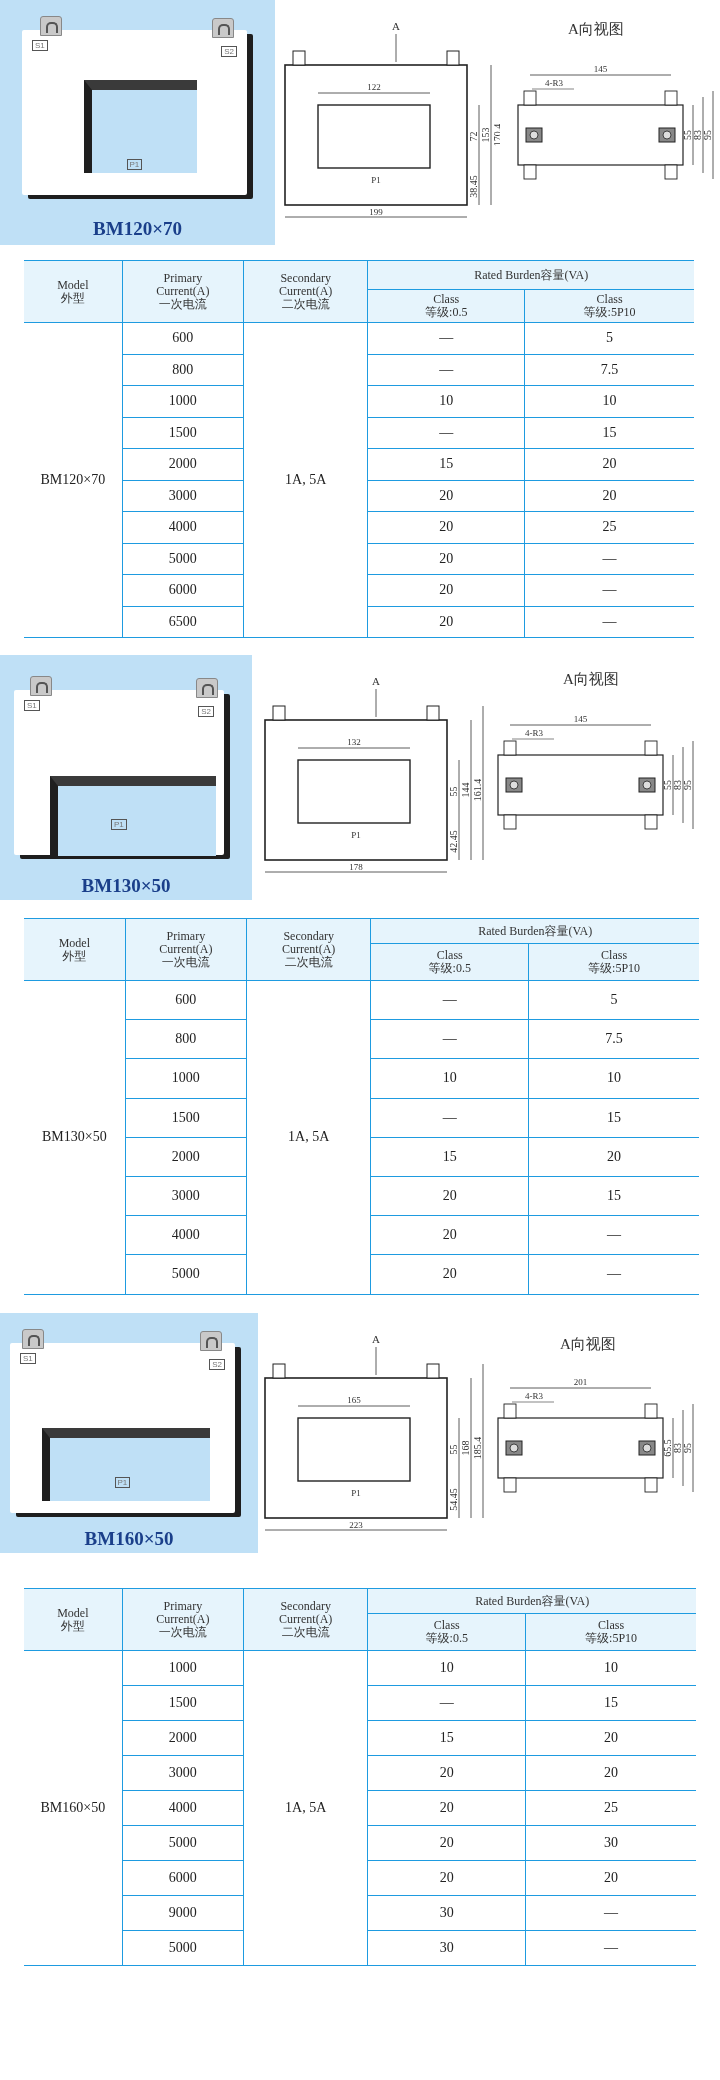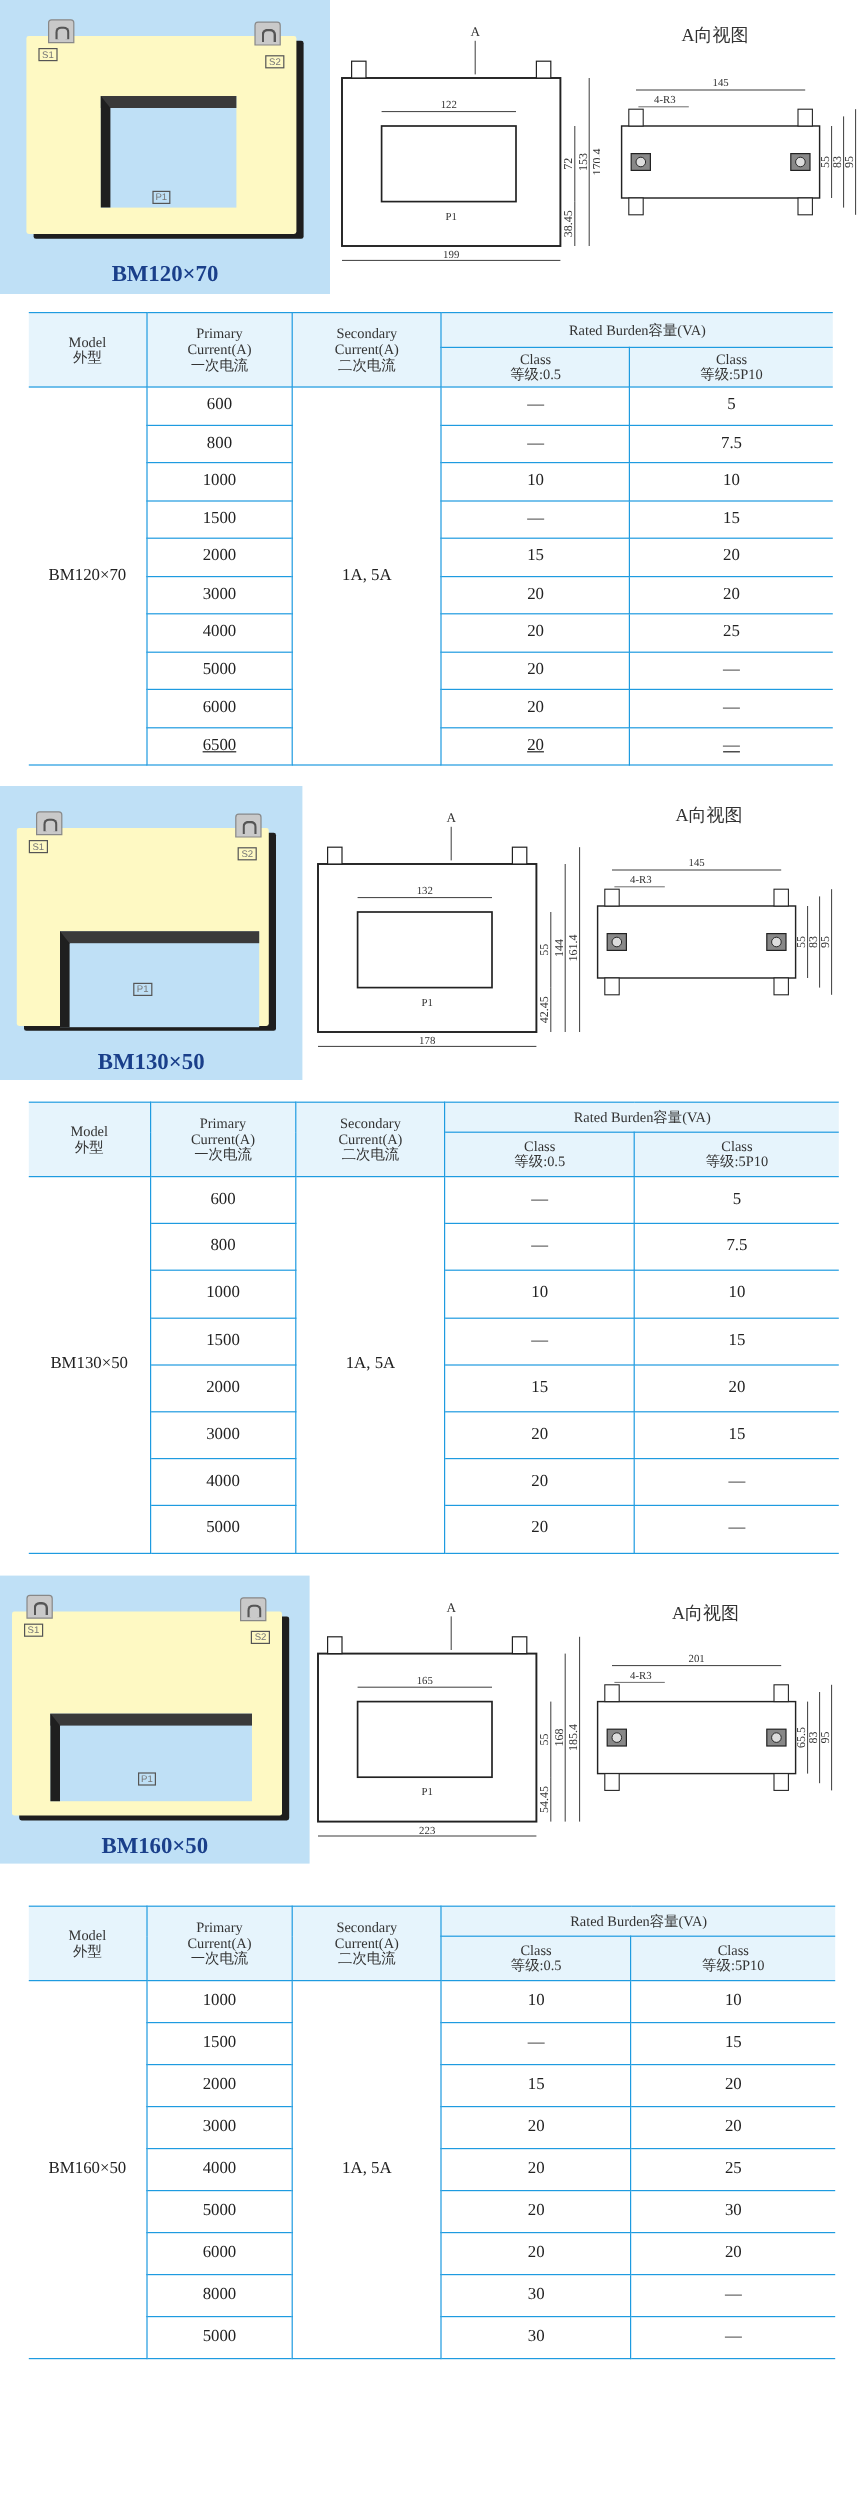--- a/index.html
+++ b/index.html
@@ -1,20 +1,20 @@
 <!DOCTYPE html>
 <html><head>
 <meta charset="utf-8">
 <style>
   html, body { margin:0; padding:0; background:#ffffff; }
   body { width:720px; height:2080px; position:relative; overflow:hidden;
          font-family:"Liberation Serif","DejaVu Serif",serif; color:#222; }
   .section { position:absolute; left:0; width:720px; }
   .photo { position:absolute; left:0; top:0; background:#bfe0f6; }
-  .ct-body { position:absolute; background:#fef9c3; border-radius:2px;
+  .ct-body { position:absolute; background:#ffffff; border-radius:2px;
              box-shadow: 6px 4px 0 #1e1e1e; }
   .ct-window { position:absolute; background:#bfe0f6; border-top:10px solid #3a3a3a; border-left:8px solid #1f1f1f; }
   .ct-term { position:absolute; width:20px; height:18px; background:#c9c9c9; border:1px solid #888;
              border-radius:3px 3px 0 0; }
   .ct-term::after { content:""; position:absolute; left:5px; top:5px; width:8px; height:9px;
                     border:2px solid #555; border-bottom:none; border-radius:5px 5px 0 0; }
   .ct-mark { position:absolute; font-size:8px; color:#777; border:1px solid #555; padding:0 2px; font-family:"Liberation Sans",sans-serif; }
   .photo-title { position:absolute; width:100%; text-align:center; font-weight:bold;
                  color:#1a3f8a; font-size:19px; }
   .drawing { position:absolute; }
@@ -257,21 +257,21 @@
       <tr style="height: 31.5px;">
         <td>5000</td>
         <td>20</td>
         <td>—</td>
       </tr>
       <tr style="height: 31.5px;">
         <td>6000</td>
         <td>20</td>
         <td>—</td>
       </tr>
-      <tr style="height: 31.5px; text-decoration: underline;">
+      <tr style="height: 31.5px;">
         <td>6500</td>
         <td>20</td>
         <td>—</td>
       </tr>
     </tbody>
   </table>
 
   <table class="spec" style="top: 918px; width: 675px;">
     <thead>
       <tr>
@@ -376,21 +376,21 @@
         <td>5000</td>
         <td>20</td>
         <td>30</td>
       </tr>
       <tr style="height: 35px;">
         <td>6000</td>
         <td>20</td>
         <td>20</td>
       </tr>
       <tr style="height: 35px;">
-        <td>8000</td>
+        <td>9000</td>
         <td>30</td>
         <td>—</td>
       </tr>
       <tr style="height: 35px;">
         <td>5000</td>
         <td>30</td>
         <td>—</td>
       </tr>
     </tbody>
   </table>

